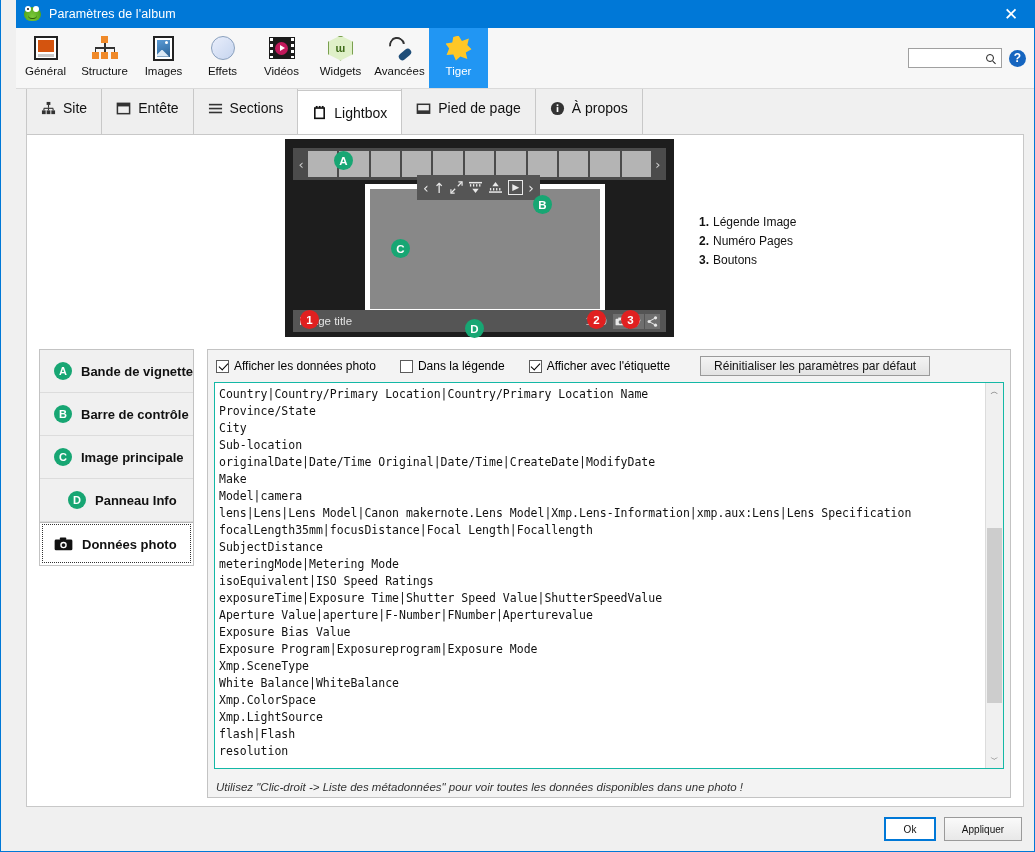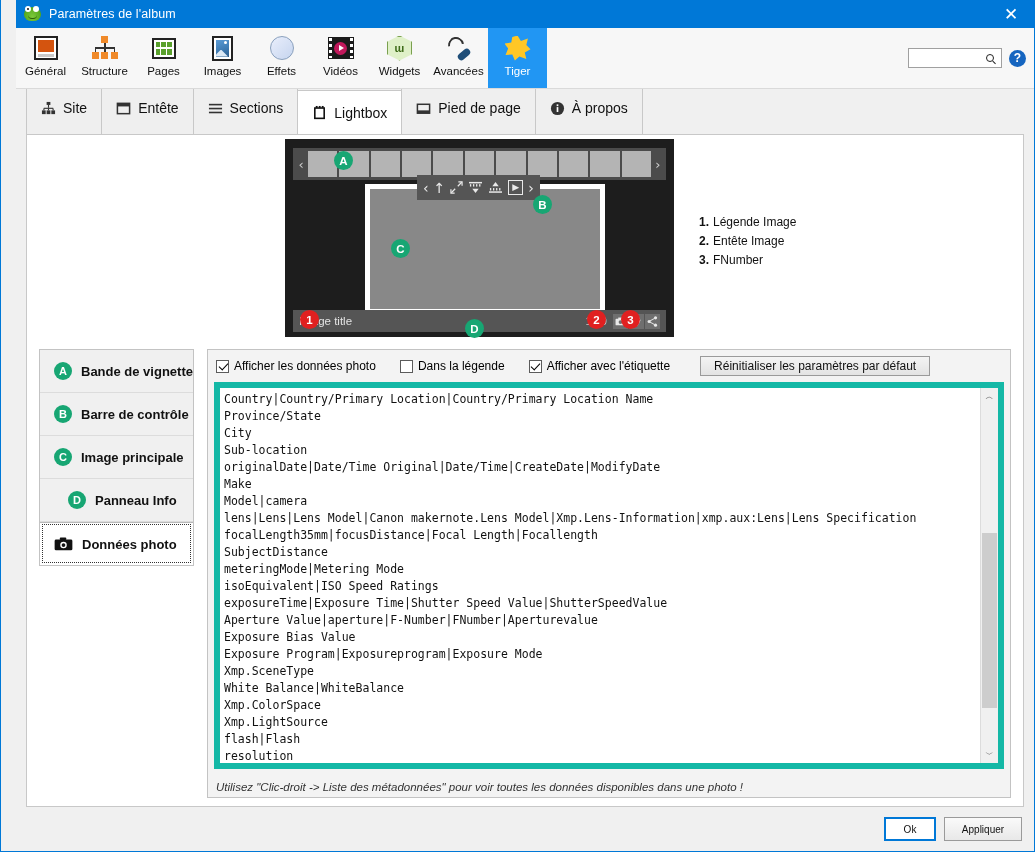--- a/index.html
+++ b/index.html
@@ -339,21 +339,21 @@
   .resetbtn {
     height: 20px; padding: 0 13px;
     border: 1px solid #9a9a9a;
     background: linear-gradient(#f4f4f4,#e3e3e3);
     font-size: 12px; font-family: "Liberation Sans", sans-serif;
     color: #111;
     margin-left: 6px;
   }
   .editor {
     position: absolute; left: 6px; right: 6px; top: 32px; bottom: 28px;
-    border: 6px solid #14b8a6;
+    border: 1px solid #14b8a6;
     background: #ffffff;
     display: flex;
     box-sizing: border-box;
   }
   .editor pre {
     margin: 0; padding: 3px 0 0 4px;
     font-family: "DejaVu Sans Mono", monospace;
     font-size: 11.5px;
     line-height: 17px;
     flex: 1 1 auto;
@@ -438,33 +438,20 @@
             <div class="lv" style="left:12.7px;top:11px;height:5px;"></div>
             <div class="lv" style="left:22.2px;top:11px;height:5px;"></div>
             <s class="l"></s>
               <s class="m"></s>
               <s class="r"></s>
           </div>
         </div>
         <div class="rb-lb">Structure</div>
       </div>
 
-      <div class="rb">
-        <div class="rb-ico">
-          <div class="ic-pages">
-              <d></d>
-              <d></d>
-              <d></d>
-              <d></d>
-              <d></d>
-              <d></d>
-            </div>
-        </div>
-        <div class="rb-lb">Pages</div>
-      </div>
 
       <div class="rb">
         <div class="rb-ico">
           <div class="ic-images">
               <div class="sky">
                 <div class="sun"></div>
                 <div class="hill"></div>
               </div>
             </div>
         </div>
@@ -696,25 +683,25 @@
       <div class="badge r" style="left:347px;top:171px;">3</div>
     </div>
 
     <div class="legend">
       <div>
           <b>1.</b>
           <span>Légende Image</span>
         </div>
       <div>
           <b>2.</b>
-          <span>Entête Image</span>
+          <span>Numéro Pages</span>
         </div>
       <div>
           <b>3.</b>
-          <span>FNumber</span>
+          <span>Boutons</span>
         </div>
     </div>
 
     <div class="lower">
 
       <div class="side">
         <div class="side-item">
           <span class="side-badge">A</span>
           <span>Bande de vignette</span>
         </div>

